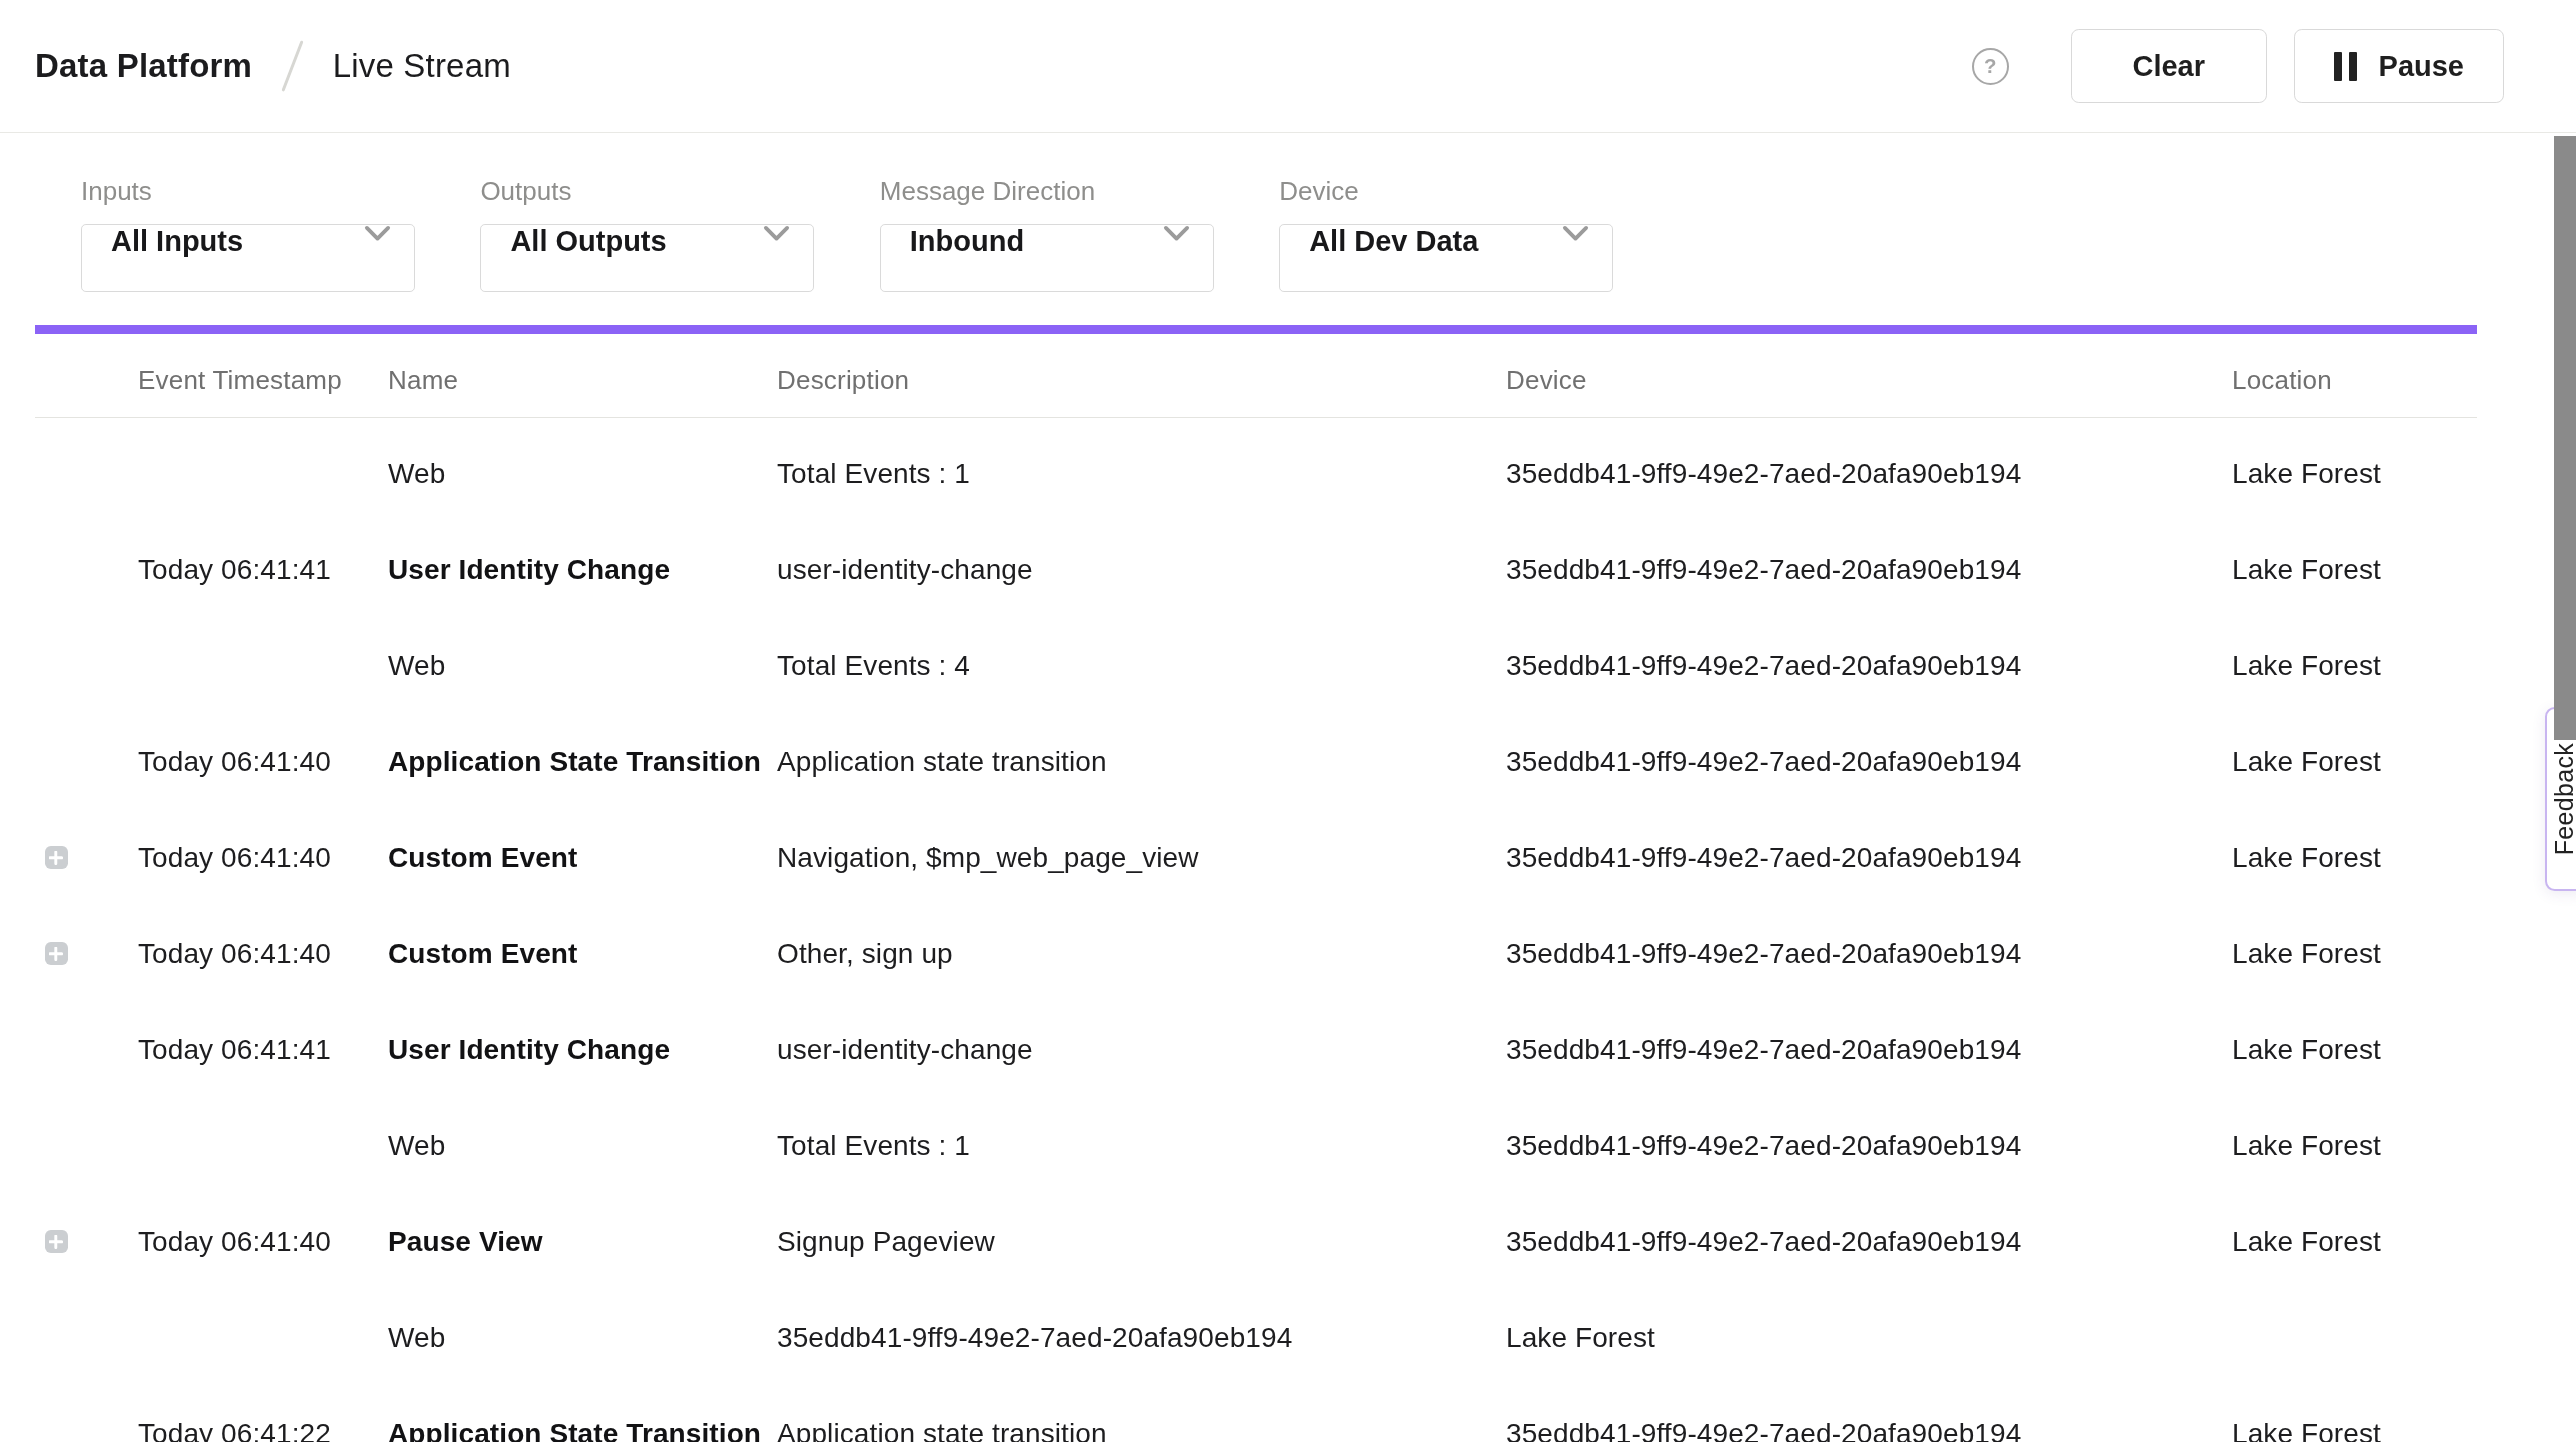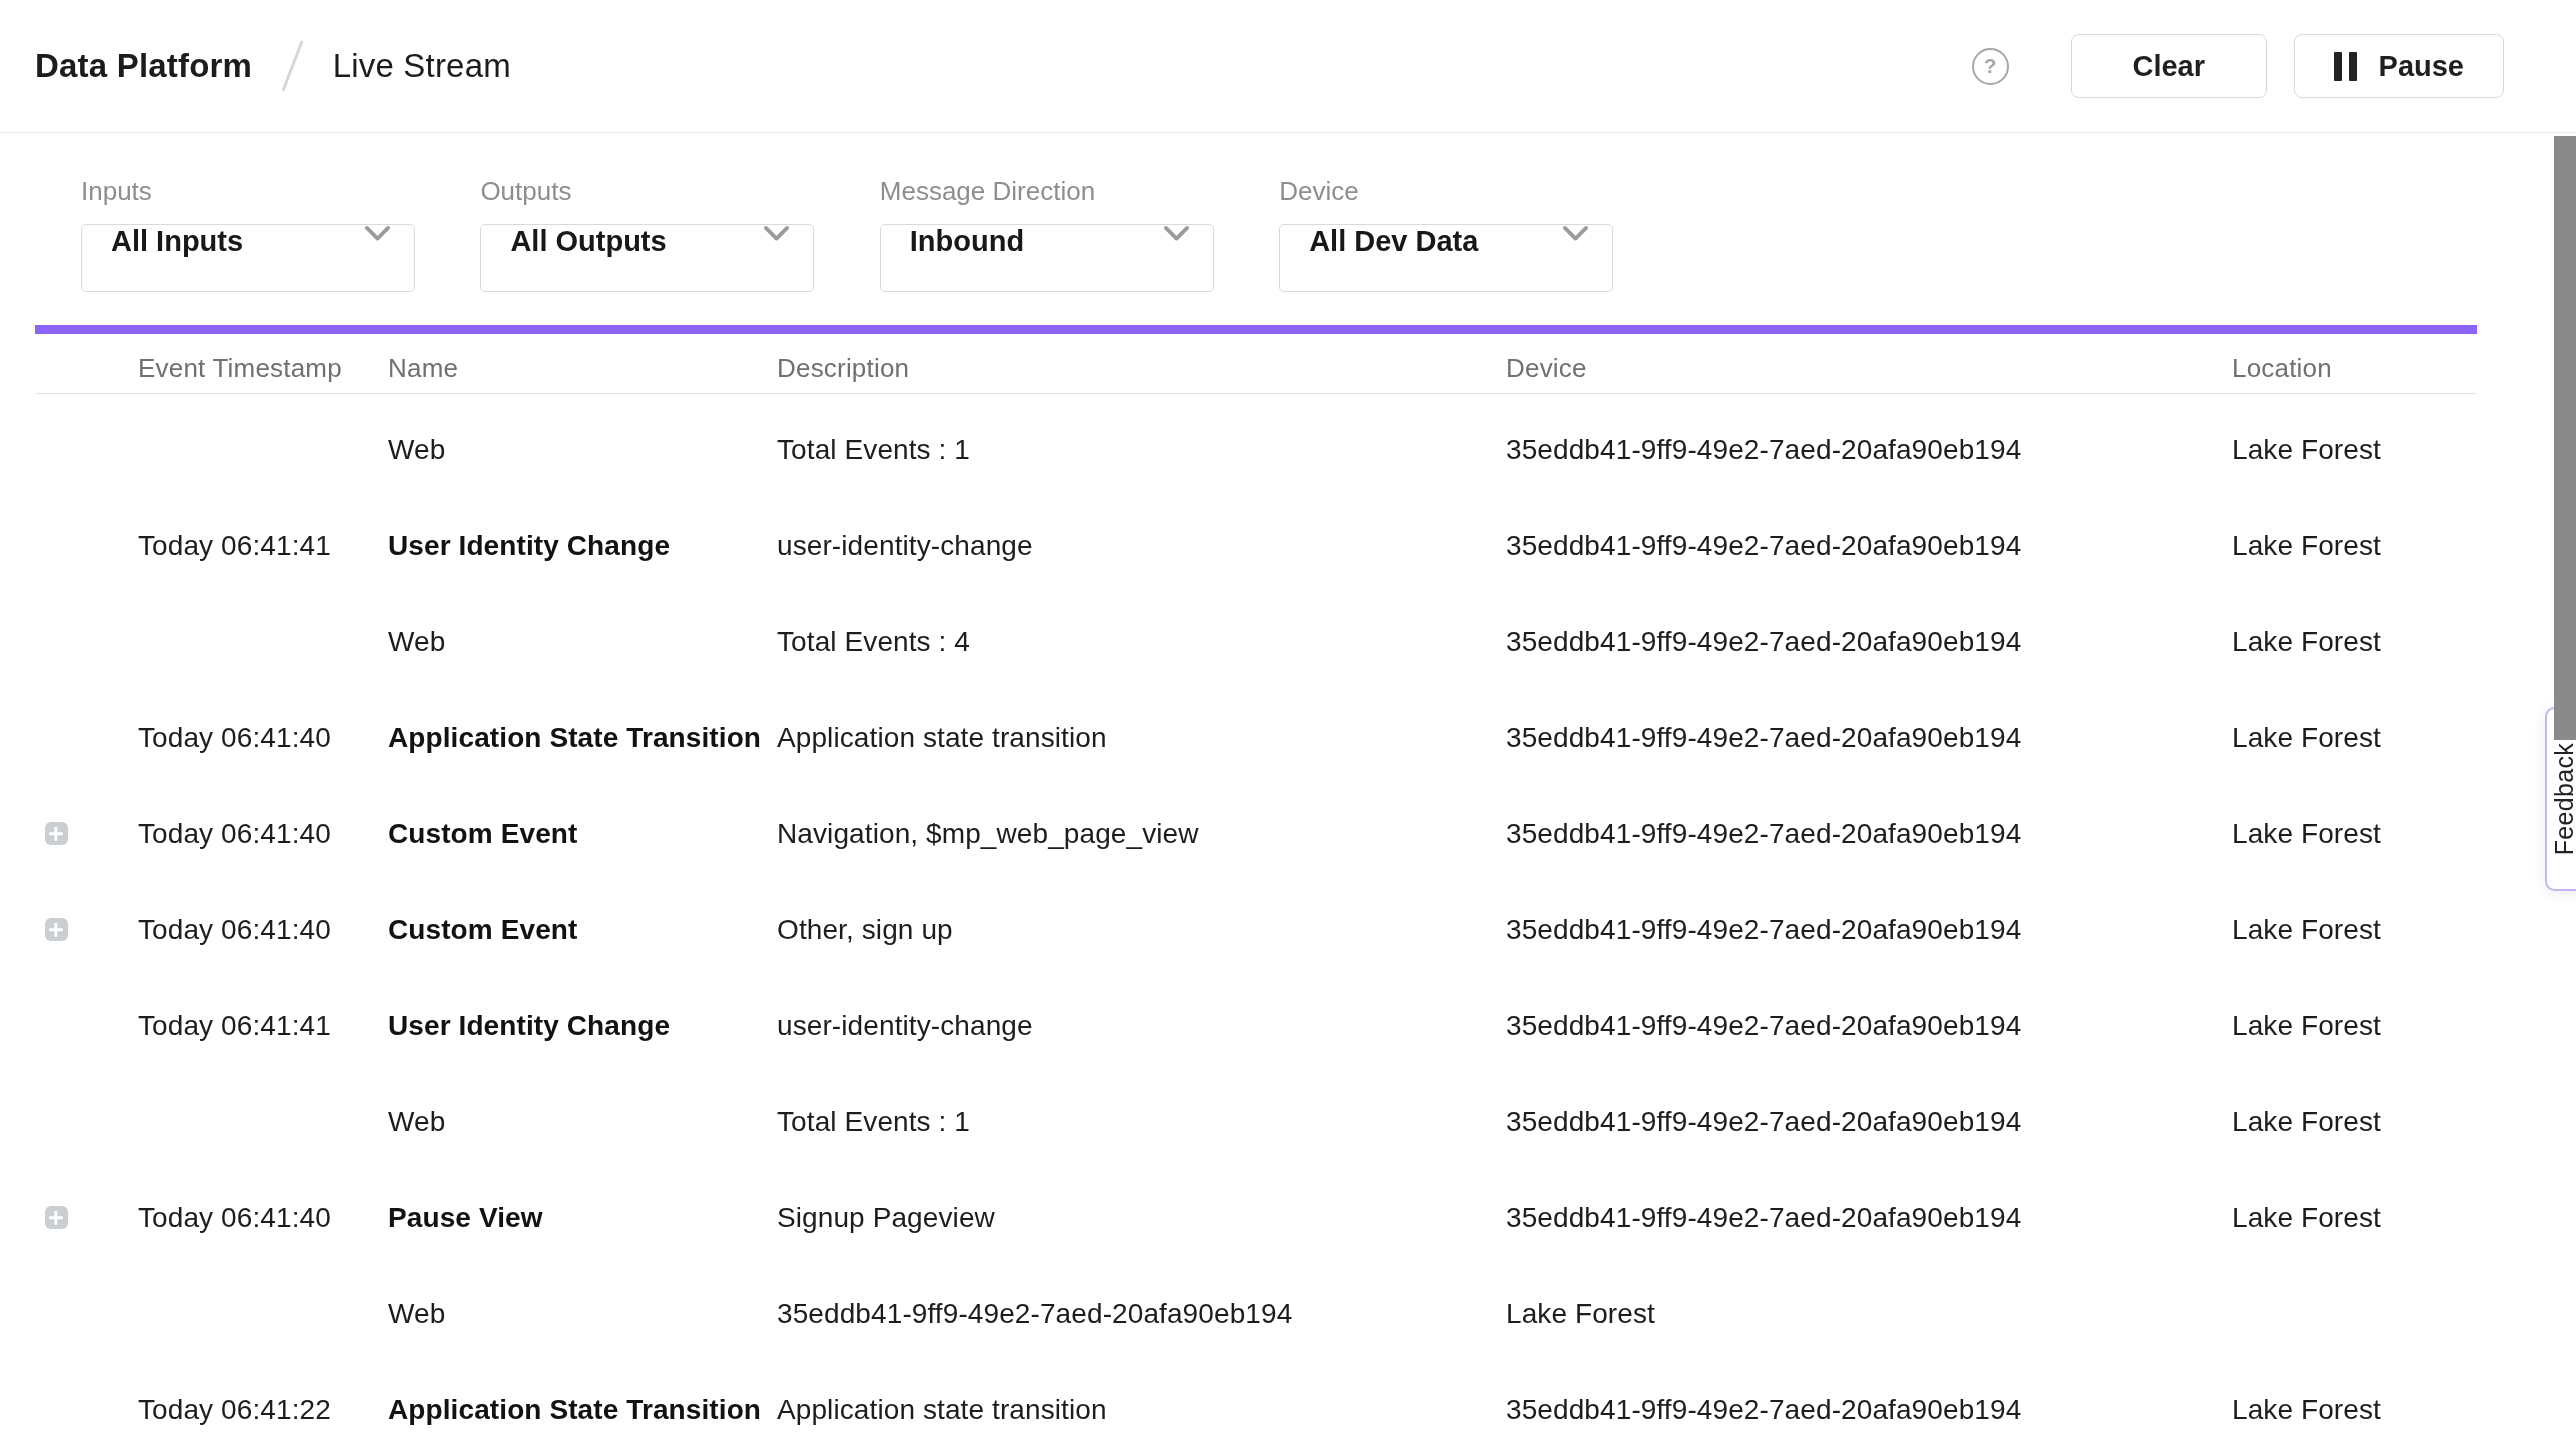--- a/index.html
+++ b/index.html
@@ -24,21 +24,21 @@
     transform:rotate(21deg);margin:0 5.8px;
   }
   .top-actions{display:flex;align-items:center;gap:27px;}
   .help-circle{
     width:33px;height:33px;border:2.9px solid #a7a7a7;border-radius:50%;
     display:flex;align-items:center;justify-content:center;
     color:#a7a7a7;font-size:20.4px;font-weight:700;cursor:pointer;flex:0 0 auto;
     margin-right:35px;
   }
   .btn{
-    height:64px;min-width:196px;box-sizing:border-box;background:#fff;
+    height:74px;min-width:196px;box-sizing:border-box;background:#fff;
     border:1.9px solid #d9d9d9;border-radius:7.8px;display:flex;align-items:center;
     justify-content:center;gap:21.4px;font-size:29px;font-weight:700;color:#1f1f1f;
     cursor:pointer;padding:0 39px;
   }
   .pause-glyph{display:flex;gap:7.8px;}
   .pause-glyph i{display:block;width:7.8px;height:29px;background:#222;border-radius:1px;}
 
   
   .filters{display:flex;gap:19.4px;padding:43px 0 0 35px;}
   .filter-group{width:334px;margin-left:46px;}
@@ -58,21 +58,21 @@
   }
 
   
   .grid{
     display:grid;
     grid-template-columns:103px 250px 389px 729px 726px 1fr;
     align-items:center;
   }
   .table{margin-left:35px;width:2442px;}
   .thead{
-    height:60px;box-sizing:border-box;border-bottom:1.9px solid #e4e4e0;
+    height:84px;box-sizing:border-box;border-bottom:1.9px solid #e4e4e0;
     padding-top:9.7px;
   }
   .th{font-size:26px;color:#707070;letter-spacing:0.2px;}
   .tbody{padding-top:7.8px;}
   .tr{height:96px;cursor:pointer;}
   .td{font-size:28px;color:#1d1d1f;letter-spacing:0.1px;white-space:nowrap;}
   .td-name.b{font-weight:700;color:#121214;}
   .plus{
     width:23px;height:23px;margin-left:9.7px;border-radius:5.8px;background:#cbced1;
     display:flex;align-items:center;justify-content:center;cursor:pointer;

